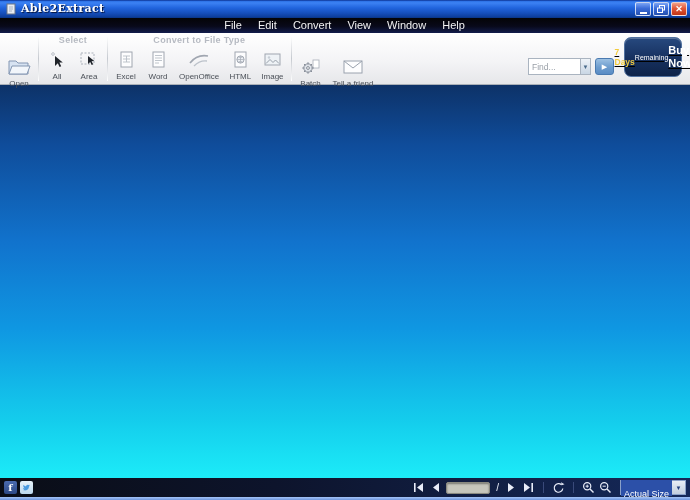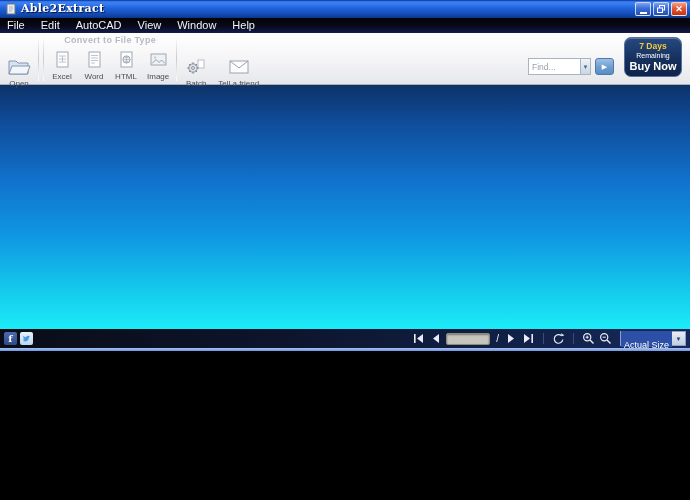--- a/index.html
+++ b/index.html
@@ -1,18 +1,18 @@
 <!DOCTYPE html>
 <html><head>
 <meta charset="utf-8">
 <style>
   * { margin:0; padding:0; box-sizing:border-box; }
   html,body { width:690px; height:500px; overflow:hidden; }
   body { font-family:"Liberation Sans", sans-serif; background:#000; }
-  .window { width:690px; height:351px; display:flex; flex-direction:column; }
+  .window { width:690px; height:500px; display:flex; flex-direction:column; }
 
   
   .titlebar {
     height:18px; flex:0 0 18px; display:flex; align-items:center;
     background:linear-gradient(180deg,#0a2f8e 0%,#2f74e8 8%,#3c82f4 16%,#2063dc 45%,#1650bd 72%,#0d3f9e 92%,#093584 100%);
     padding:0 3px; position:relative;
   }
   .title-icon { width:12px; height:12px; margin:0 4px 0 2px; flex:0 0 auto; }
   .title-text {
     color:#fff; font-family:"DejaVu Serif", serif; font-weight:bold; font-size:11px;
@@ -25,20 +25,21 @@
     font-size:9px; line-height:1; font-weight:bold; cursor:default;
   }
   .win-btn.blue { background:linear-gradient(180deg,#7ba4f5 0%,#3a6bd8 45%,#2450b0 100%); }
   .win-btn.red  { background:linear-gradient(180deg,#f2a088 0%,#e25738 45%,#c03414 100%); }
   .min-glyph { width:7px; height:2px; background:#fff; margin-top:7px; }
 
   
   .menubar {
     height:15px; flex:0 0 15px; display:flex; align-items:center;
     background:linear-gradient(180deg,#040406 0%,#08091a 55%,#121c4c 100%);
+    justify-content:center;
   }
   .menu-item { color:#f2f2f2; font-size:11px; padding:0 8px; line-height:15px; cursor:default; }
   .menu-item:first-child { padding-left:7px; }
 
   
   .toolbar {
     height:52px; flex:0 0 52px; display:flex; align-items:stretch;
     background:linear-gradient(180deg,#ffffff 0%,#f4f4f6 55%,#e6e7ea 100%);
     border-bottom:1px solid #aab0b8; padding:0 2px; position:relative;
   }
@@ -66,21 +67,21 @@
   }
   .find-go {
     width:19px; height:17px; margin-left:4px; border:1px solid #4a7ab0; border-radius:3px;
     background:linear-gradient(180deg,#9cc0e2 0%,#6d9cce 55%,#5a8cc4 100%);
     color:#fff; font-size:7px; display:flex; align-items:center; justify-content:center; cursor:default;
   }
   .buy-btn {
     margin:4px 6px 0 10px; width:58px; height:40px; border-radius:7px;
     border:1px solid #51719f; background:linear-gradient(180deg,#27497f 0%,#16305e 55%,#0e2349 100%);
     box-shadow:inset 0 1px 0 rgba(255,255,255,0.25);
-    display:flex; flex-direction:column; align-items:center; justify-content:center; cursor:default;
+    display:flex; flex-direction:row; align-items:center; justify-content:center; cursor:default;text-decoration:underline;
   }
   .buy-days { color:#f2cb3e; font-size:8.5px; font-weight:bold; line-height:10px; }
   .buy-remaining { color:#fff; font-size:7px; line-height:9px; }
   .buy-now { color:#fff; font-size:11px; font-weight:bold; line-height:13px; }
 
   
   .docarea {
     flex:1 1 auto;
     background:linear-gradient(180deg,#0d3268 0%,#0f4c9a 15%,#1173cd 40%,#0f97e2 62%,#14ccec 85%,#1cecf8 100%);
   }
@@ -147,21 +148,21 @@
       </div>
       <div class="win-btn red">
           <span>✕</span>
         </div>
     </div>
   </div>
 
   <div class="menubar">
     <span class="menu-item">File</span>
     <span class="menu-item">Edit</span>
-    <span class="menu-item">AutoCAD</span>
+    <span class="menu-item">Convert</span>
     <span class="menu-item">View</span>
     <span class="menu-item">Window</span>
     <span class="menu-item">Help</span>
   </div>
 
   <div class="toolbar">
 
     <div class="tgroup pad-top">
       <div class="trow">
         <div class="tool">
@@ -171,20 +172,43 @@
               <path d="M5 9h18l-3 8H2z" fill="#f2f6fb" stroke="#8396b2" stroke-width="1"></path>
             </svg>
           </span>
           <span class="tlabel">Open</span>
         </div>
       </div>
     </div>
 
     <div class="tsep"></div>
 
+    <div class="tgroup">
+      <div class="glabel">Select</div>
+      <div class="trow">
+        <div class="tool">
+          <span class="ticon">
+            <svg width="22" height="20" viewBox="0 0 22 20">
+              <path d="M7 2v4M5 4h4" stroke="#aab0ba" stroke-width="1" stroke-dasharray="1.5 1"></path>
+              <path d="M9 6v10l2.8-2.7 1.8 3.7 1.6-.8-1.8-3.6 3.4-.2z" fill="#20242a"></path>
+            </svg>
+          </span>
+          <span class="tlabel">All</span>
+        </div>
+        <div class="tool">
+          <span class="ticon">
+            <svg width="22" height="20" viewBox="0 0 22 20">
+              <rect x="3" y="3" width="13" height="11" fill="none" stroke="#aab0ba" stroke-width="1" stroke-dasharray="2 1.5"></rect>
+              <path d="M10 6v8l2.2-2.1 1.5 3 1.4-.7-1.5-2.9 2.7-.2z" fill="#20242a"></path>
+            </svg>
+          </span>
+          <span class="tlabel">Area</span>
+        </div>
+      </div>
+    </div>
 
     <div class="tsep"></div>
 
     <div class="tgroup">
       <div class="glabel">Convert to File Type</div>
       <div class="trow">
         <div class="tool">
           <span class="ticon">
             <svg width="22" height="20" viewBox="0 0 22 20">
               <rect x="6" y="2" width="11" height="15" fill="#fdfdfe" stroke="#a0a6b0"></rect>
@@ -194,20 +218,29 @@
           <span class="tlabel">Excel</span>
         </div>
         <div class="tool">
           <span class="ticon">
             <svg width="22" height="20" viewBox="0 0 22 20">
               <rect x="6" y="2" width="11" height="15" fill="#fdfdfe" stroke="#a0a6b0"></rect>
               <path d="M8 5.5h7M8 8h7M8 10.5h7M8 13h4" stroke="#b8bec6" stroke-width="0.9" fill="none"></path>
             </svg>
           </span>
           <span class="tlabel">Word</span>
+        </div>
+        <div class="tool">
+          <span class="ticon">
+            <svg width="24" height="20" viewBox="0 0 24 20">
+              <path d="M3 13q7-9 18-7" fill="none" stroke="#a0a6b0" stroke-width="1.6"></path>
+              <path d="M7 16q6-6 13-5" fill="none" stroke="#bcc2ca" stroke-width="1.3"></path>
+            </svg>
+          </span>
+          <span class="tlabel">OpenOffice</span>
         </div>
         <div class="tool">
           <span class="ticon">
             <svg width="22" height="20" viewBox="0 0 22 20">
               <rect x="6" y="2" width="11" height="15" fill="#fdfdfe" stroke="#a0a6b0"></rect>
               <circle cx="11.5" cy="9.5" r="3.6" fill="#eef1f5" stroke="#a0a6b0"></circle>
               <path d="M7.9 9.5h7.2M11.5 5.9v7.2M9.4 7.1q2.1 1.2 4.2 0M9.4 11.9q2.1-1.2 4.2 0" stroke="#a8aeb8" stroke-width="0.7" fill="none"></path>
             </svg>
           </span>
           <span class="tlabel">HTML</span>

